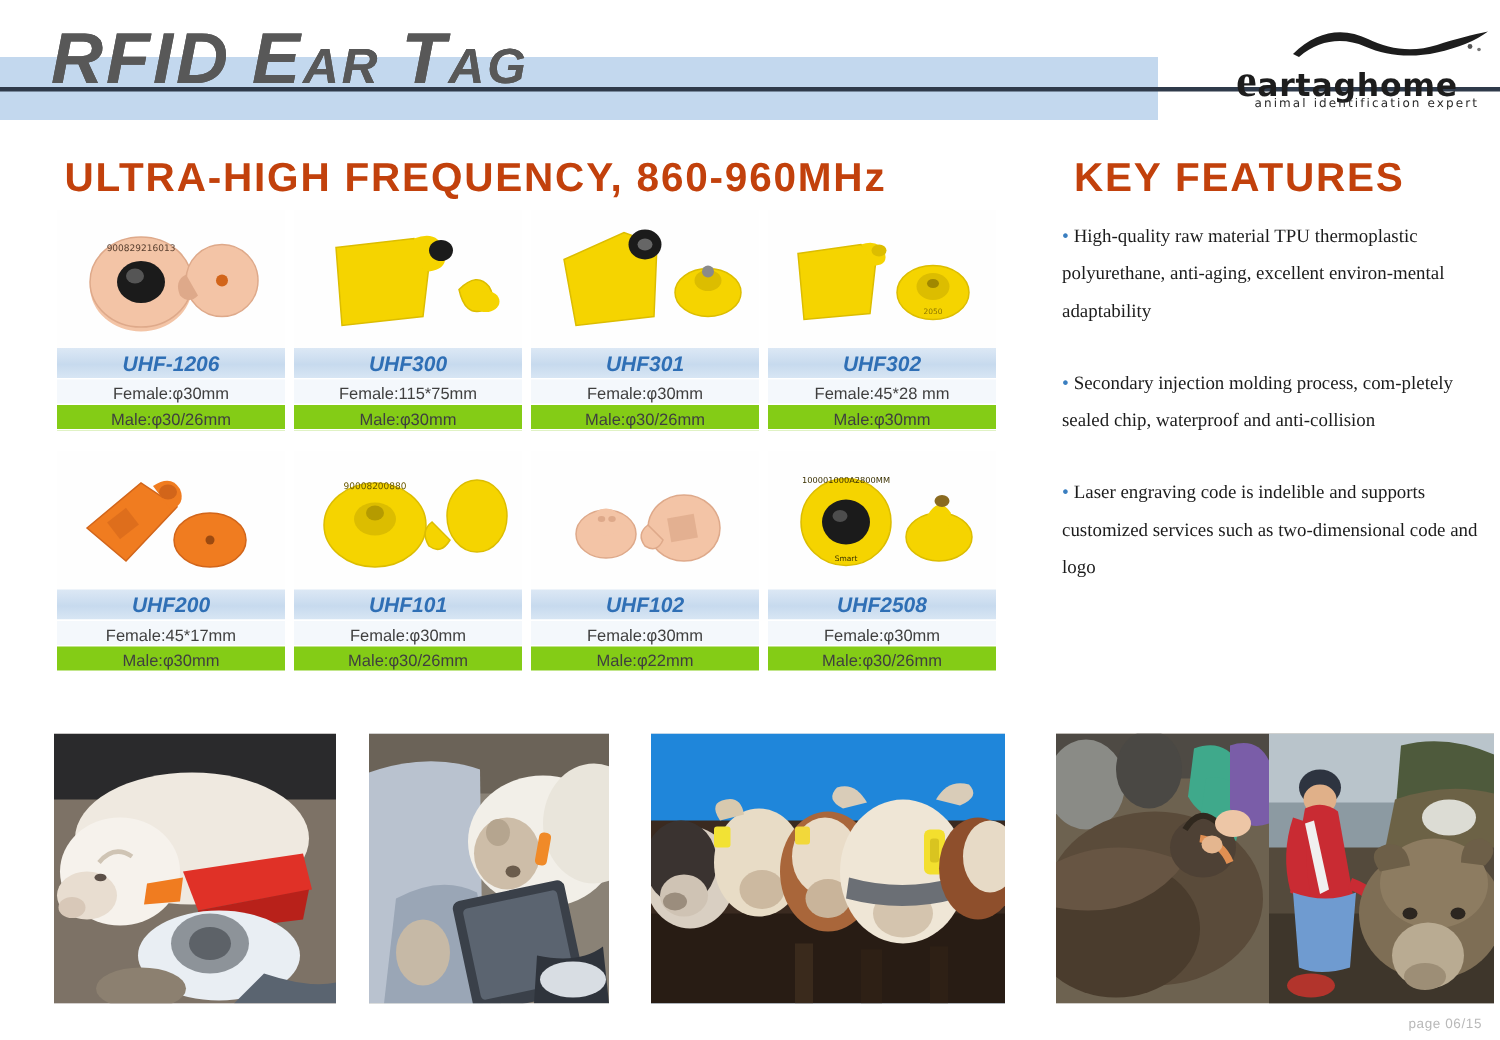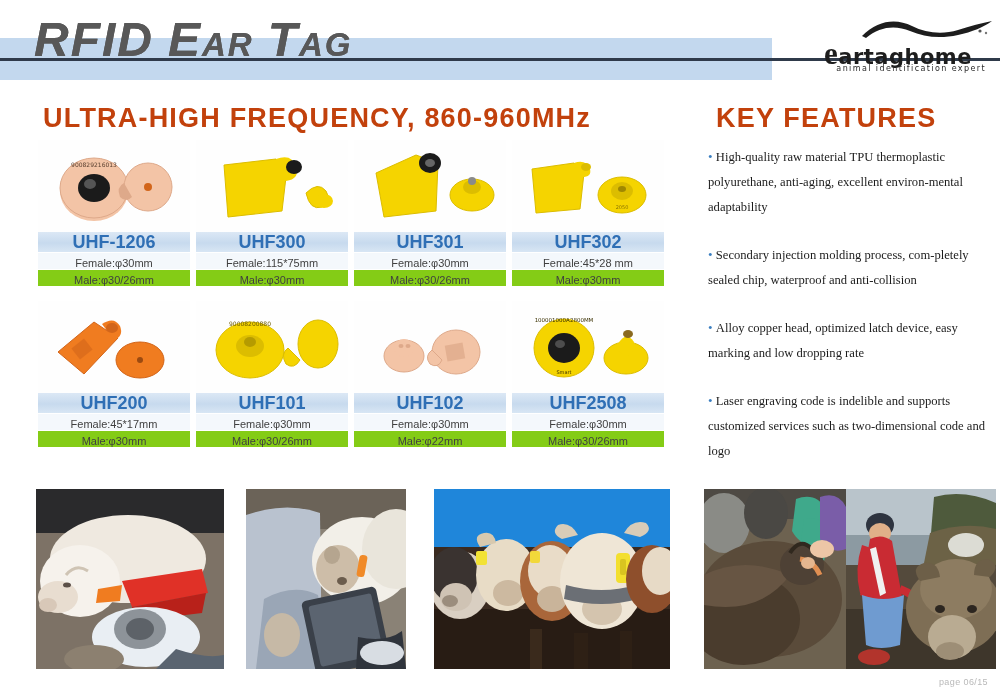--- a/index.html
+++ b/index.html
@@ -74,23 +74,24 @@
   .pcell { width: 152px; }
   .photo {
     width: 152px; height: 92px;
     background: #fefefe;
     display: flex; align-items: center; justify-content: center;
     overflow: hidden;
   }
   .photo svg { display:block; }
   .ptitle {
     height: 21px; line-height: 21px; text-align: center;
-    font-size: 18px; font-weight: bold; color: #2f6fb5;
+    font-size: 14px; font-weight: bold; color: #2f6fb5;
     background: linear-gradient(180deg,#dce8f5 0%, #c7daee 55%, #d8e6f4 100%);
     border-bottom: 1px solid #ffffff;
+    font-style: italic;
   }
   .pspec {
     height: 17px; line-height: 21px; text-align: center;
     font-size: 11px; color: #3f3f3f;
     background: #f4f8fc;
     border-bottom: 1px solid #ffffff;
   }
   .pspec.alt { background: #84cc16; }
 
   
@@ -273,21 +274,20 @@
           <div class="ptitle">UHF2508</div>
           <div class="pspec">Female:φ30mm</div>
           <div class="pspec alt">Male:φ30/26mm</div>
         </div>
       </div>
   </div>
 
   <div class="kf">
       <div class="kf-item"><span class="kf-bullet">• </span><span>High-quality raw material TPU thermoplastic polyurethane, anti-aging, excellent environ-mental adaptability</span></div>
       <div class="kf-item"><span class="kf-bullet">• </span><span>Secondary injection molding process, com-pletely sealed chip, waterproof and anti-collision</span></div>
-      <div class="kf-item"><span class="kf-bullet">• </span><span>Alloy copper head, optimized latch device, easy marking and low dropping rate</span></div>
       <div class="kf-item"><span class="kf-bullet">• </span><span>Laser engraving code is indelible and supports customized services such as two-dimensional code and logo</span></div>
     </div>
 
   <div class="shots">
 
     <div class="shot" id="shot1">
       <svg viewBox="0 0 188 180" preserveAspectRatio="none">
         <rect width="188" height="180" fill="#6d6257"></rect>
         <path d="M0 0 H188 V58 H0 Z" fill="#2a2a2c"></path>
         <path d="M0 44 H188 V180 H0 Z" fill="#7d7266"></path>

